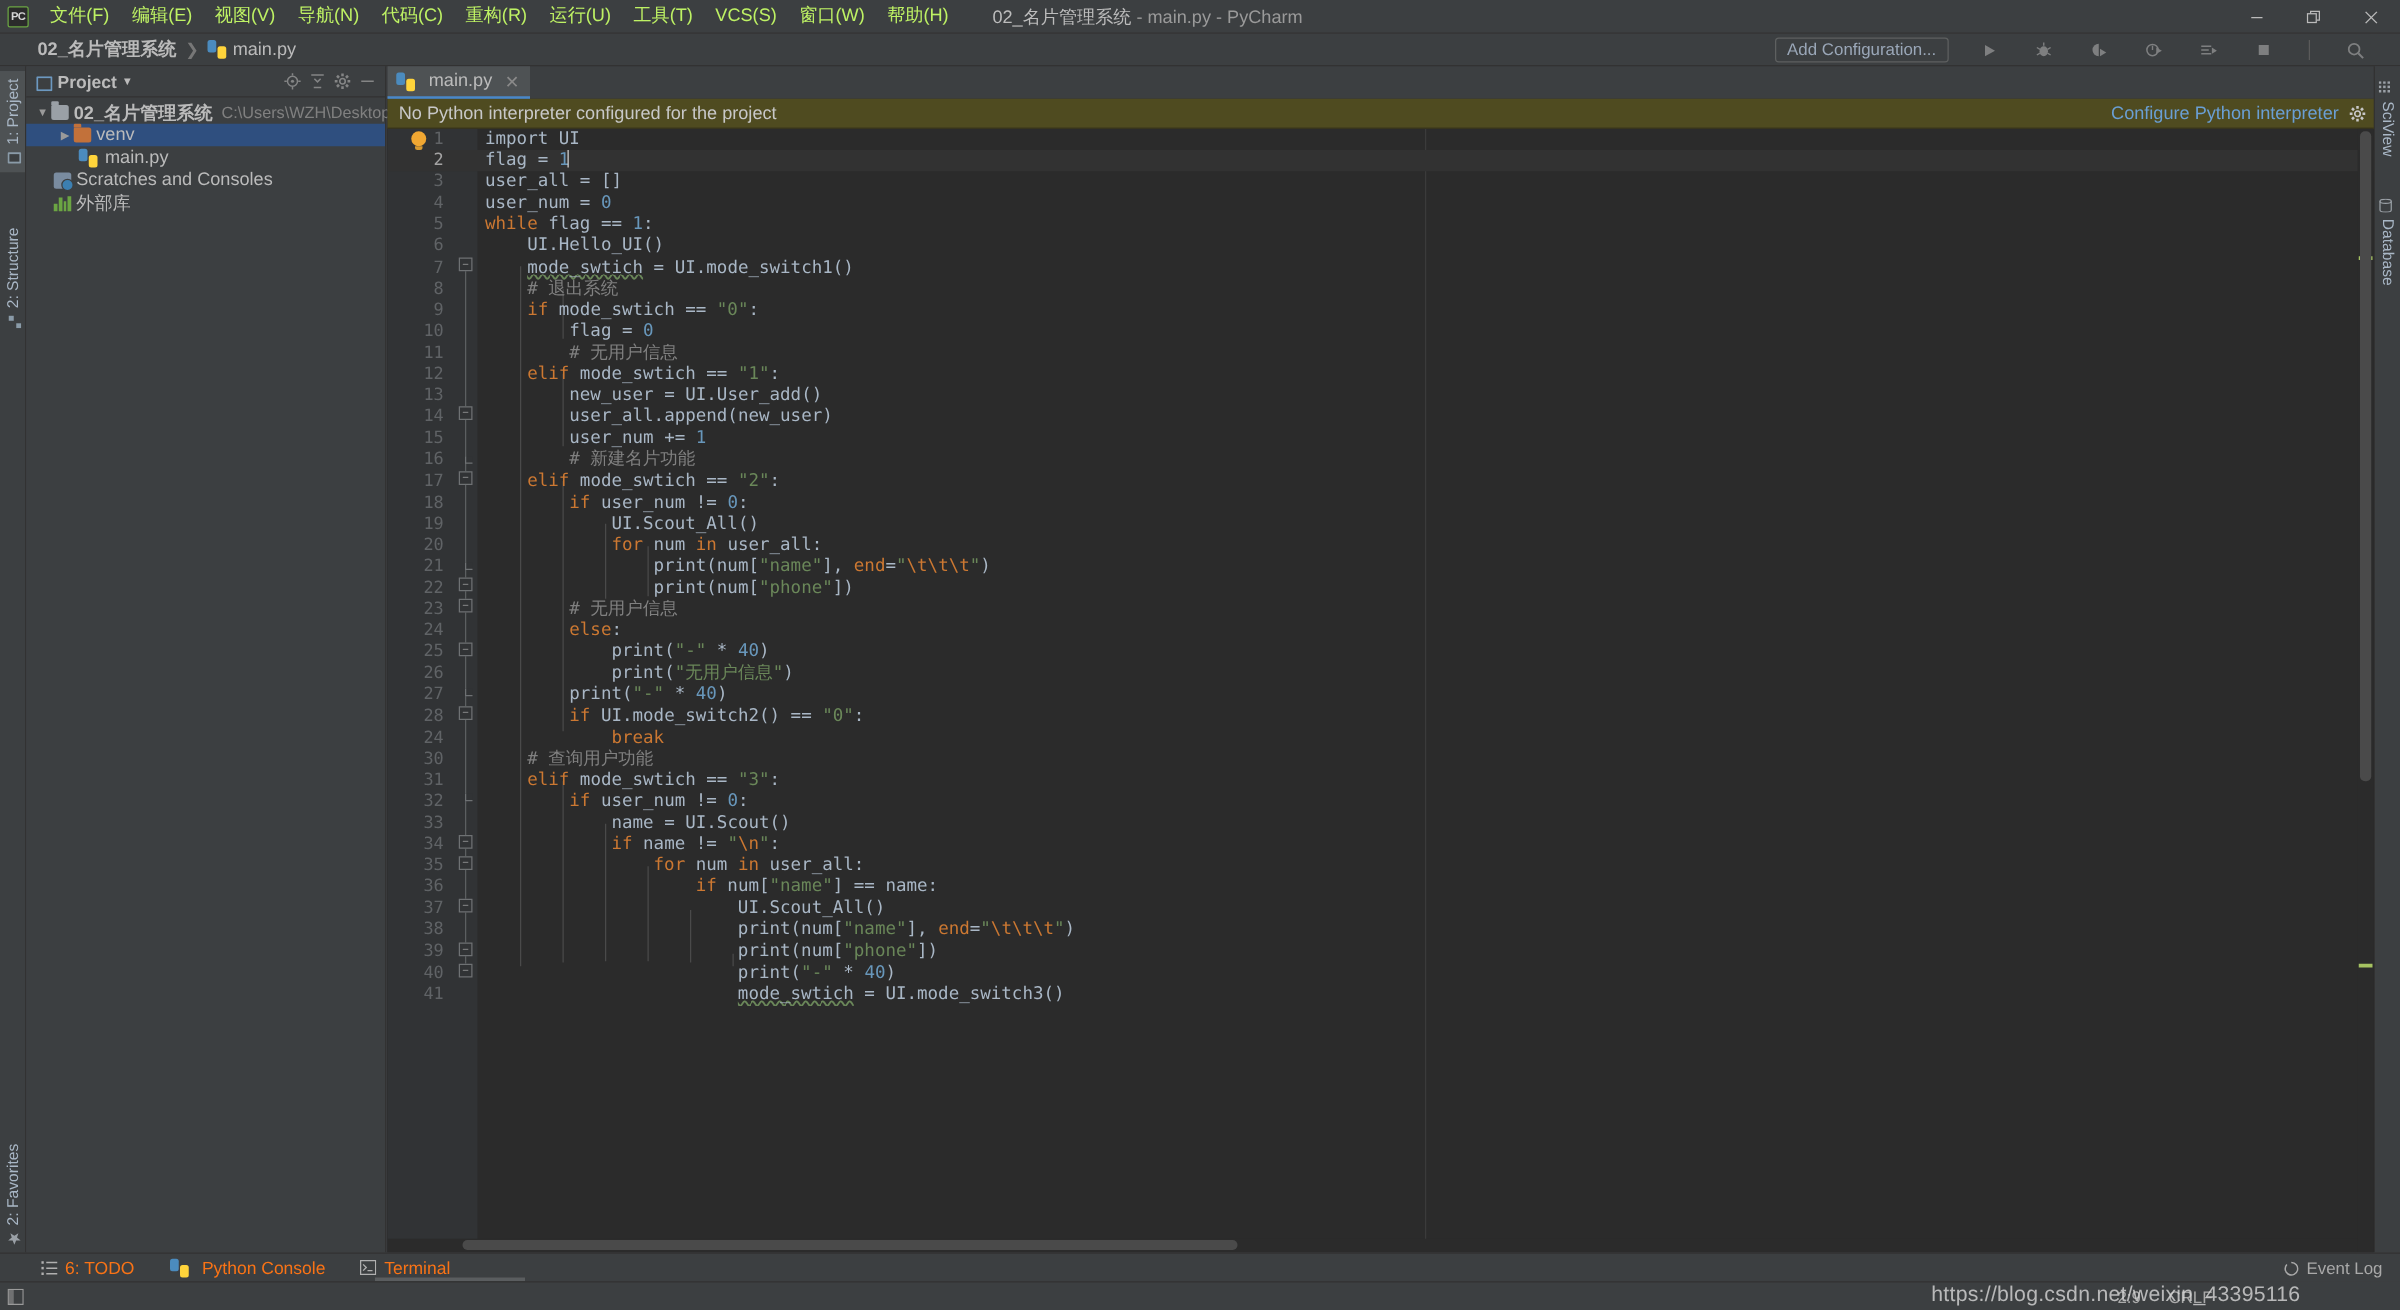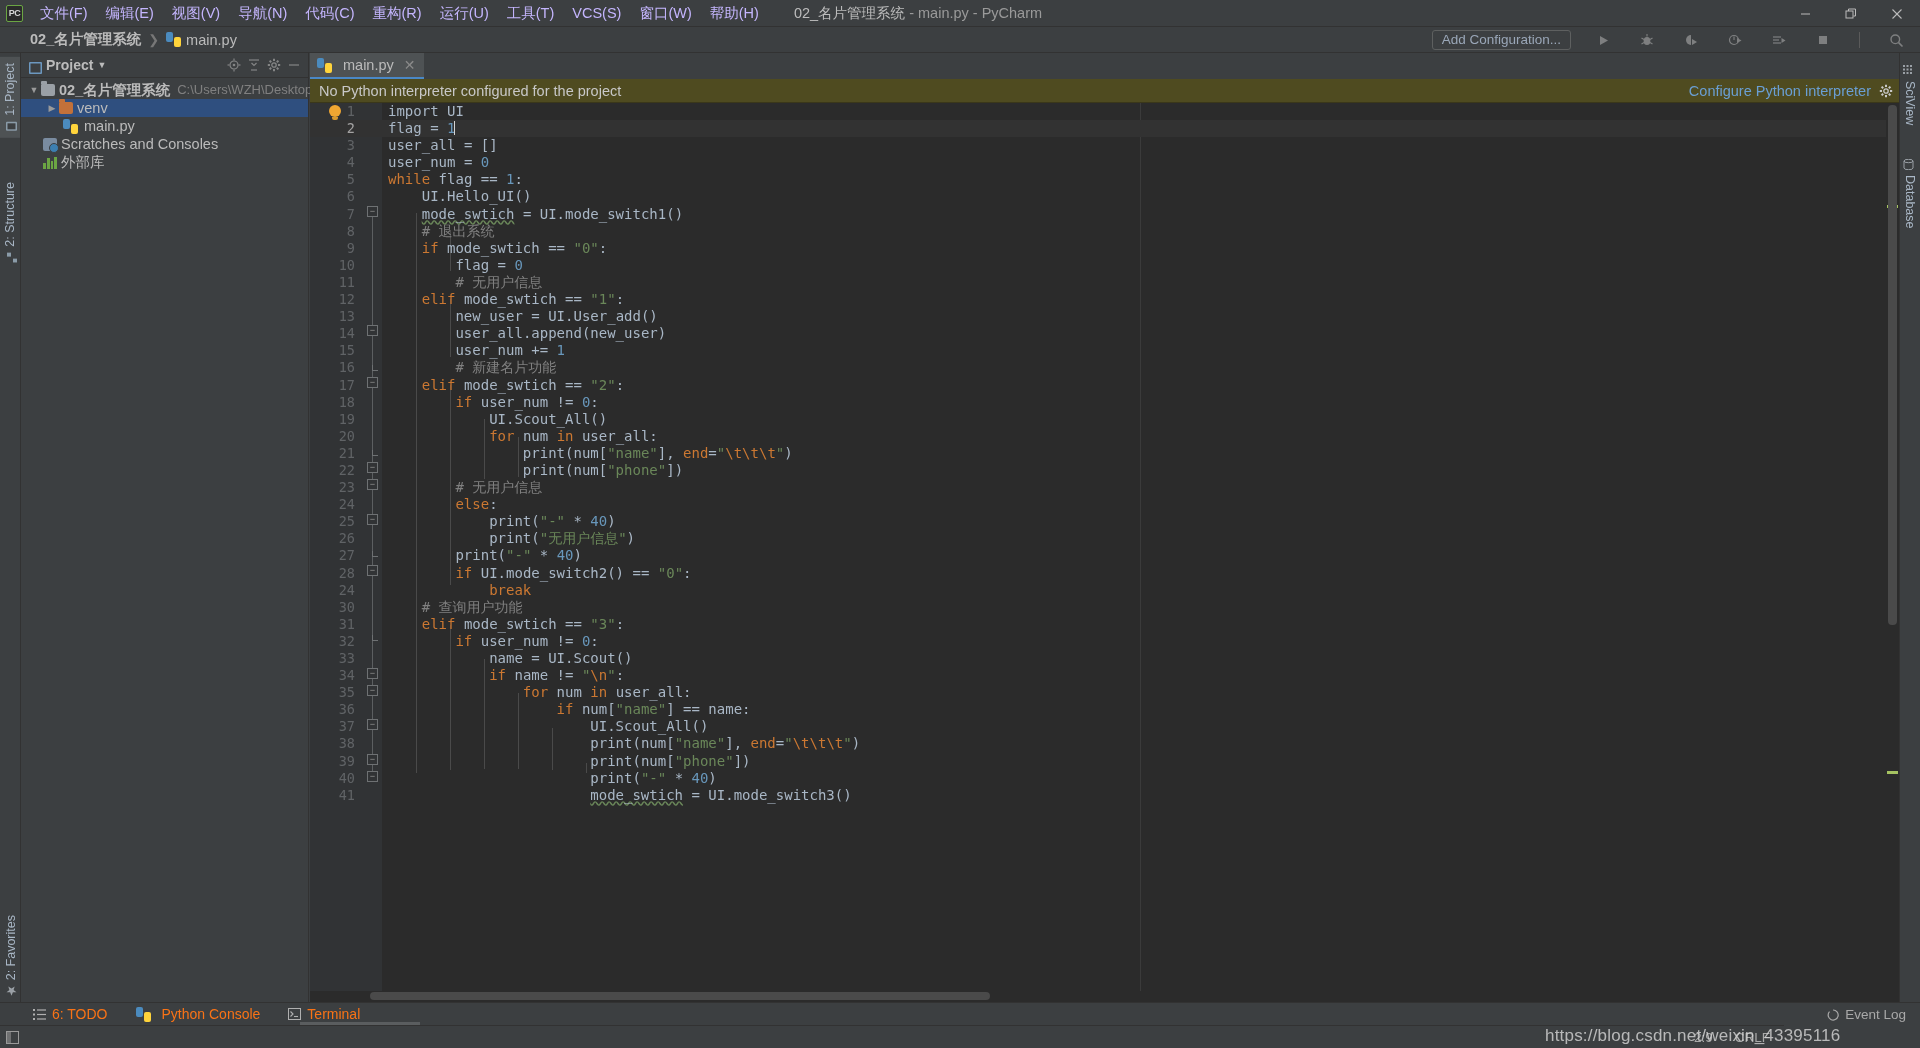--- a/index.html
+++ b/index.html
@@ -21,21 +21,21 @@
   .pc-logo {
     width: 17px; height: 17px; margin-left: 6px; margin-right: 8px;
     background: #2b2b2b; border: 1px solid #6ba543; border-radius: 2px;
     color: #d6d6d6; font-size: 9px; font-weight: bold;
     display: flex; align-items: center; justify-content: center;
     letter-spacing: -0.5px; flex: none;
   }
   .menu { display: flex; align-items: center; height: 27px; }
   .menu-item {
     padding: 0 9px; height: 27px; line-height: 27px;
-    color: #c4b5fd; font-size: 14.5px; white-space: nowrap; cursor: default;
+    color: #bef264; font-size: 14.5px; white-space: nowrap; cursor: default;
   }
   .win-title {
     margin-left: 26px; color: #9a9a9a; font-size: 14.5px; white-space: nowrap;
   }
   .win-title .proj { color: #bcbcbc; }
   .win-ctrls {
     position: absolute; right: 0; top: 0; height: 27px; display: flex;
   }
   .win-btn {
     width: 46px; height: 27px; display: flex; align-items: center;
@@ -55,21 +55,21 @@
     width: 15px; height: 15px; margin-right: 5px; position: relative; flex: none;
   }
   .py-icon::before, .py-icon::after {
     content: ''; position: absolute; width: 7px; height: 10px; border-radius: 2px;
   }
   .py-icon::before { background: #4b8bbe; left: 0; top: 0; }
   .py-icon::after  { background: #ffd43b; right: 0; bottom: 0; }
 
   
   .toolbar-right {
-    position: absolute; top: 27px; right: 12px; height: 26px;
+    position: absolute; top: 27px; right: 24px; height: 26px;
     display: flex; align-items: center; gap: 20px;
   }
   .addcfg {
     height: 20px; padding: 0 9px; border: 1px solid #5e6060; border-radius: 3px;
     color: #9aa7b8; font-size: 13.5px; line-height: 18px; background: transparent;
     white-space: nowrap; cursor: default;
   }
   .tb-ico {
     width: 24px; height: 24px; display: flex; align-items: center;
     justify-content: center; cursor: default; opacity: .55;

